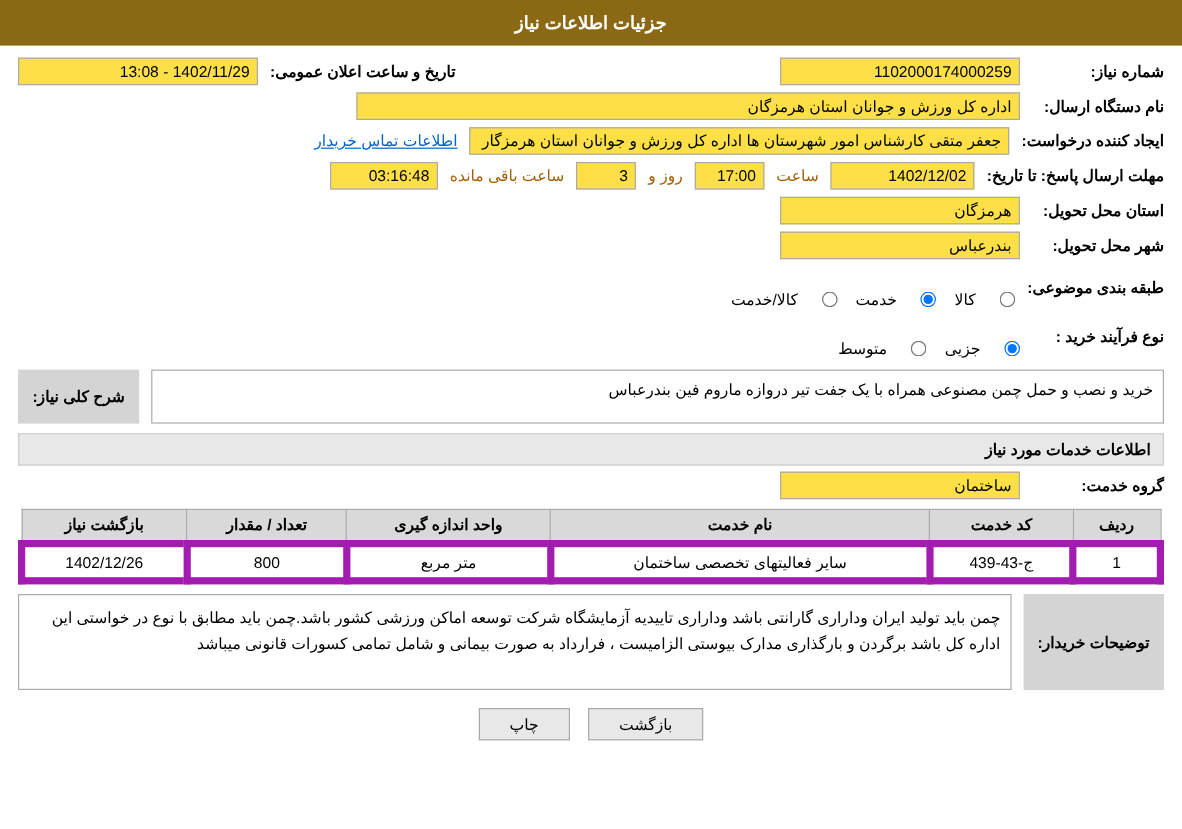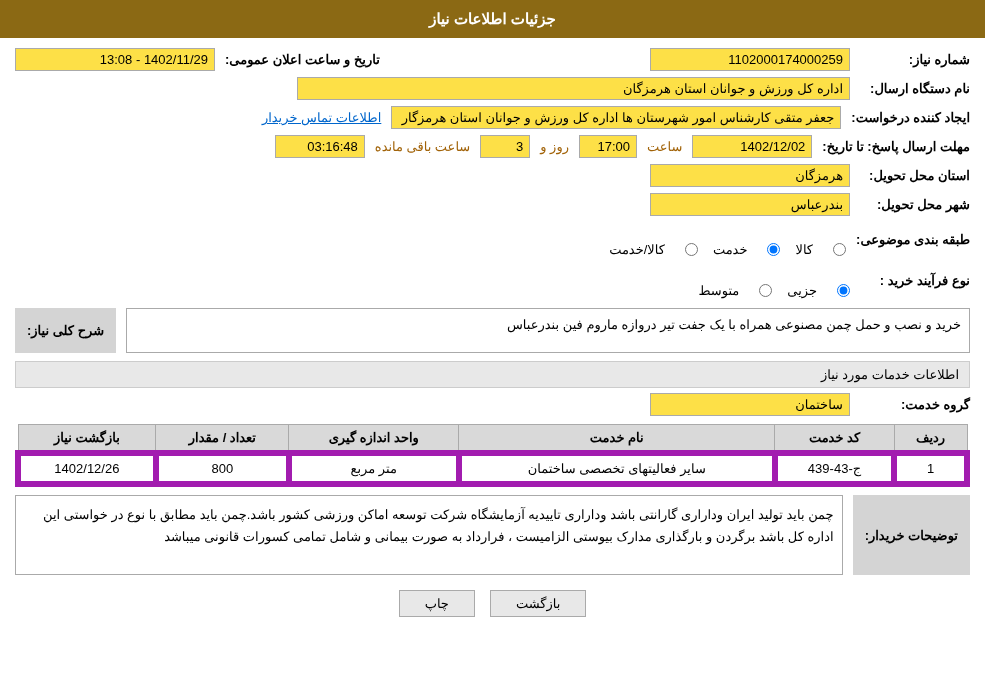--- a/index.html
+++ b/index.html
@@ -41,21 +41,21 @@
       width: 120px;
     }
     .link-blue {
       color: #0066cc;
       text-decoration: underline;
       cursor: pointer;
     }
     .section-title {
       background: #e8e8e8;
       border: 1px solid #ccc;
-      font-weight: normal;
+      font-weight: bold;
       padding: 5px 10px;
       margin: 8px 0 5px 0;
       font-size: 13px;
     }
     .radio-group {
       display: flex;
       gap: 15px;
       align-items: center;
     }
     .radio-item {

